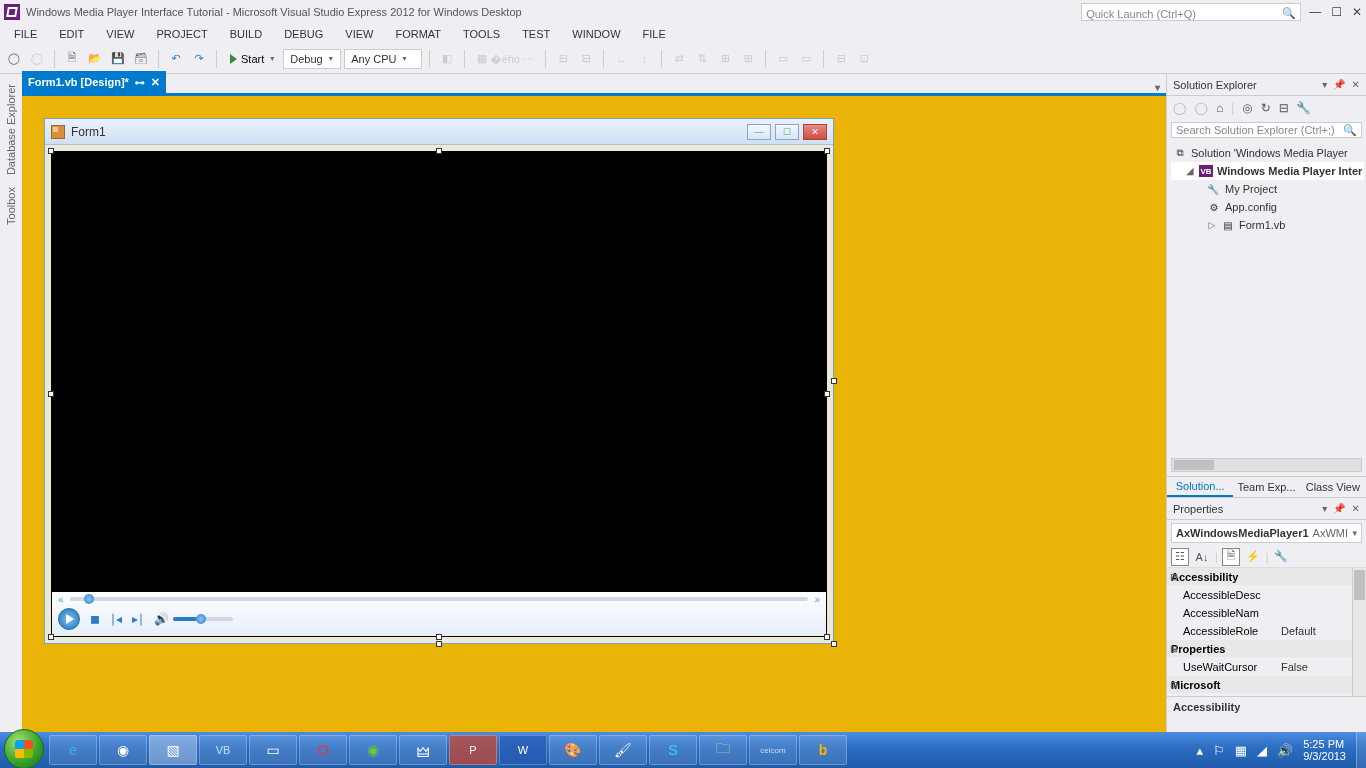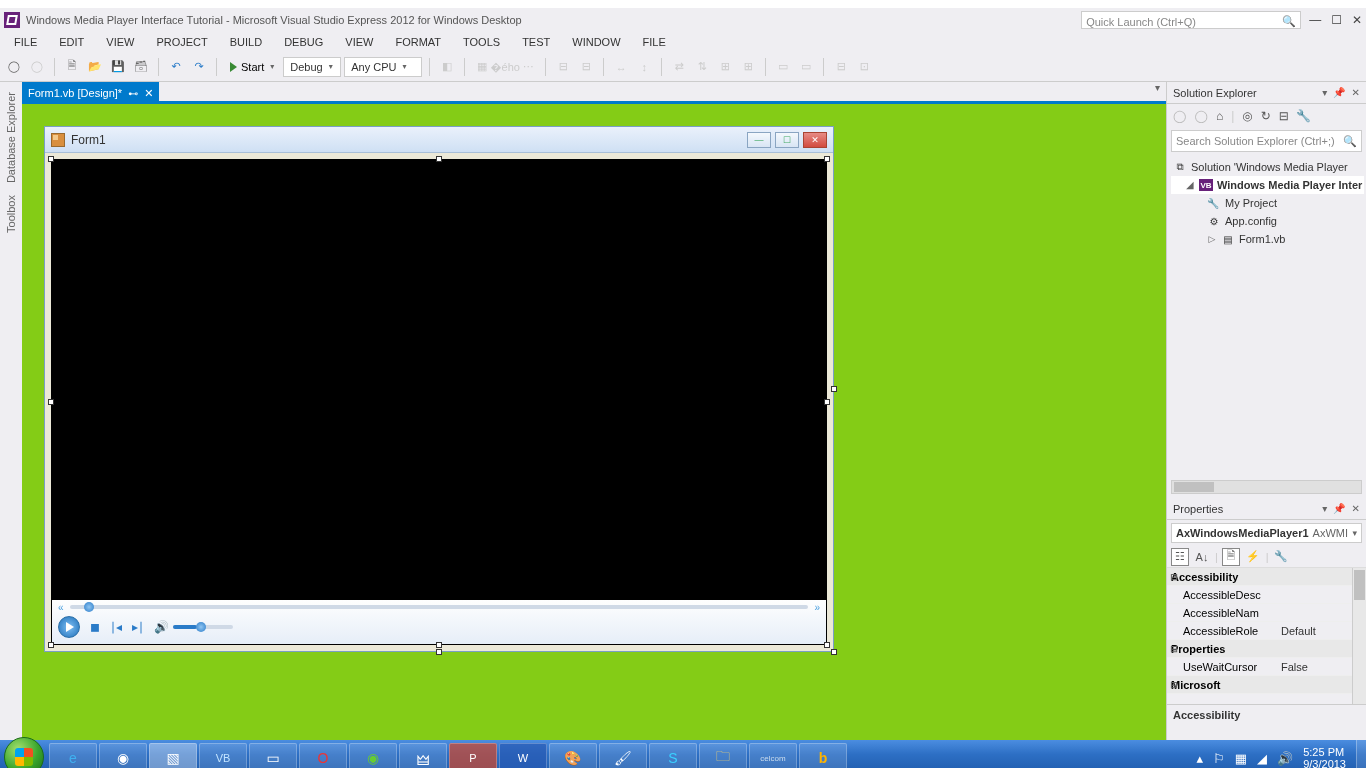--- a/index.html
+++ b/index.html
@@ -1,17 +1,17 @@
 <!DOCTYPE html>
 <html><head>
 <meta charset="utf-8">
 <style>
 * { margin: 0; padding: 0; box-sizing: border-box; font-family: "Segoe UI", Tahoma, sans-serif; }
 html, body { width: 1366px; height: 768px; overflow: hidden; background: #fff; }
-.titlebar { height: 24px; background: #efeef2; display: flex; align-items: center; font-size: 11px; color: #555; padding: 8px 4px; margin-top: 8px; }
+.titlebar { height: 24px; background: #efeef2; display: flex; align-items: center; font-size: 11px; color: #555; padding: 8px 4px; }
 .titlebar .logo { width: 16px; height: 16px; background: #68217a; margin-right: 6px; position: relative; }
 .titlebar .logo::after { content: ""; position: absolute; inset: 3px; border: 2px solid #fff; transform: skewX(-10deg); }
 .titlebar .spacer { flex: 1; }
 .quicklaunch { width: 220px; height: 18px; border: 1px solid #ccc; background: #fff; display: flex; align-items: flex-end; padding: 0 4px; font-size: 11px; color: #888; margin-right: 8px; }
 .quicklaunch .mag { margin-left: auto; }
 .winbtns { display: flex; gap: 10px; color: #444; }
 .winbtns span { cursor: default; font-size: 12px; }
 .menubar { height: 20px; background: #efeef2; display: flex; align-items: center; font-size: 11px; color: #333; padding: 0 4px; gap: 2px; }
 .menubar .mi { padding: 2px 10px; cursor: default; }
 .toolbar { height: 30px; background: #efeef2; display: flex; align-items: center; padding: 0 4px; border-bottom: 1px solid #ccc; gap: 3px; font-size: 11px; }
@@ -19,27 +19,27 @@
 .tbtn.disabled { color: #ccc; }
 .tsep { width: 1px; height: 18px; background: #ccc; margin: 0 4px; }
 .tdrop { height: 20px; border: 1px solid #ccc; background: #fff; display: flex; align-items: center; padding: 0 3px 0 6px; color: #333; font-size: 11px; }
 .tdrop .arr { margin-left: 6px; font-size: 8px; color: #666; }
 .startbtn { display: flex; align-items: center; gap: 4px; padding: 0 6px; height: 20px; cursor: default; }
 .startbtn .tri { width: 0; height: 0; border-left: 7px solid #388a34; border-top: 5px solid transparent; border-bottom: 5px solid transparent; }
 .main { display: flex; height: 658px; }
 .leftstrips { width: 22px; background: #efeef2; display: flex; flex-direction: column; align-items: center; padding-top: 4px; font-size: 11px; color: #666; }
 .vtext { writing-mode: vertical-rl; transform: rotate(180deg); padding: 6px 0; cursor: default; }
 .editor { flex: 1; display: flex; flex-direction: column; background: #fff; }
-.tabrow { height: 22px; background: #efeef2; display: flex; border-bottom: 3px solid #007acc; }
+.tabrow { height: 22px; background: #efeef2; display: flex; align-items: flex-end; border-bottom: 3px solid #007acc; font-weight: bold; }
 .tab { height: 22px; background: #007acc; color: #fff; display: flex; align-items: center; padding: 0 6px; font-size: 11px; gap: 6px; }
 .tab .pin { font-size: 10px; }
 .tab .x { font-size: 11px; cursor: default; }
 .tabrow .fill { flex: 1; }
 .tabrow .drop { padding: 0 6px; color: #666; font-size: 10px; }
-.canvas { flex: 1; background: #84cc16; padding: 22px; overflow: hidden; }
+.canvas { flex: 1; background: #eab308; padding: 22px; overflow: hidden; }
 .designform { width: 790px; height: 526px; border: 1px solid #7a9fc4; background: #fff; position: relative; box-shadow: 0 0 0 1px #b9c9da inset; }
 .formtitle { height: 26px; background: linear-gradient(#eaf1fb, #cfe0f4); border-bottom: 1px solid #a8bfd8; display: flex; align-items: center; padding: 0 6px; font-size: 12px; color: #333; }
 .formtitle .ico { width: 14px; height: 14px; background: #d98f3e; margin-right: 6px; border: 1px solid #9a6a2e; position:relative;}
 .formtitle .ico::after{content:"";position:absolute;left:1px;top:1px;width:5px;height:5px;background:#f3c98b;}
 .formtitle .fbtns { margin-left: auto; display: flex; gap: 4px; }
 .fbtn { width: 24px; height: 16px; border: 1px solid #8aa5c2; background: linear-gradient(#f4f8fd,#d8e5f4); display: flex; align-items: center; justify-content: center; font-size: 9px; color: #4a6; }
 .fbtn.close { background: linear-gradient(#e78b85,#d24b3f); color: #fff; border-color: #a43; }
 .formbody { background: #ece9d8; height: calc(100% - 26px); padding: 8px; position: relative; }
 .wmp { position: absolute; left: 6px; top: 6px; right: 6px; bottom: 6px; border: 1px solid #000; background: #fff; }
 .wmp .video { height: calc(100% - 44px); background: #000; }
@@ -54,21 +54,21 @@
 .pico { color: #2a7bc8; font-size: 12px; }
 .vol { display: flex; align-items: center; gap: 4px; }
 .vol .vbar { width: 60px; height: 4px; background: #cfd9e6; border-radius: 2px; position: relative; }
 .vol .vbar .vfill { position: absolute; left: 0; top: 0; height: 100%; width: 40%; background: #2a7bc8; border-radius: 2px; }
 .vol .vbar .vdot { position: absolute; left: 38%; top: -3px; width: 10px; height: 10px; border-radius: 50%; background: radial-gradient(#8fc5f2,#2a7bc8); }
 .handle { width: 6px; height: 6px; background: #fff; border: 1px solid #333; position: absolute; }
 .right { width: 200px; background: #efeef2; display: flex; flex-direction: column; border-left: 1px solid #ccc; }
 .panelhdr { height: 22px; background: #efeef2; display: flex; align-items: center; padding: 0 6px; font-size: 11px; color: #333; border-bottom: 1px solid #ccc; }
 .panelhdr .pbtns { margin-left: auto; display: flex; gap: 6px; color: #666; font-size: 10px; }
 .setoolbar { height: 24px; display: flex; align-items: center; padding: 0 6px; gap: 8px; color: #555; font-size: 12px; }
-.sesearch { height: 22px; margin: 2px 4px; border: 1px solid #ccc; background: #fff; display: flex; align-items: center; padding: 0 4px; font-size: 11px; color: #888; }
+.sesearch { height: 16px; margin: 2px 4px; border: 1px solid #ccc; background: #fff; display: flex; align-items: center; padding: 0 4px; font-size: 11px; color: #888; }
 .sesearch .mag { margin-left: auto; }
 .tree { font-size: 11px; padding: 4px 2px 8px 4px; color: #333; flex: 0 0 auto; }
 .trow { display: flex; align-items: center; height: 18px; gap: 4px; padding-left: 2px; white-space: nowrap; overflow: hidden; }
 .trow.ind1 { padding-left: 14px; }
 .trow.ind2 { padding-left: 36px; }
 .trow.sel { background: #fff; font-weight: bold; }
 .tw { width: 10px; text-align: center; color: #666; font-size: 9px; }
 .tic { width: 14px; height: 12px; display: inline-flex; align-items: center; justify-content: center; font-size: 10px; }
 .scrollx { height: 14px; margin: 4px; background: #e0e0e0; border: 1px solid #ccc; position: relative; }
 .scrollx .th { position: absolute; left: 2px; top: 1px; width: 40px; height: 10px; background: #c0c0c0; }
@@ -300,20 +300,25 @@
       <div class="trow ind2">
         <span class="tw">▷</span>
         <span class="tic">▤</span>
         <span>Form1.vb</span>
       </div>
     </div>
     <div style="flex:1;"></div>
     <div class="scrollx">
         <div class="th"></div>
       </div>
+    <div class="setabs">
+      <div class="setab active">Solution...</div>
+      <div class="setab">Team Exp...</div>
+      <div class="setab">Class View</div>
+    </div>
 
     <div class="panelhdr">
       <span>Properties</span>
       <div class="pbtns">
         <span>▾</span>
         <span>📌</span>
         <span>✕</span>
       </div>
     </div>
     <div class="props">

